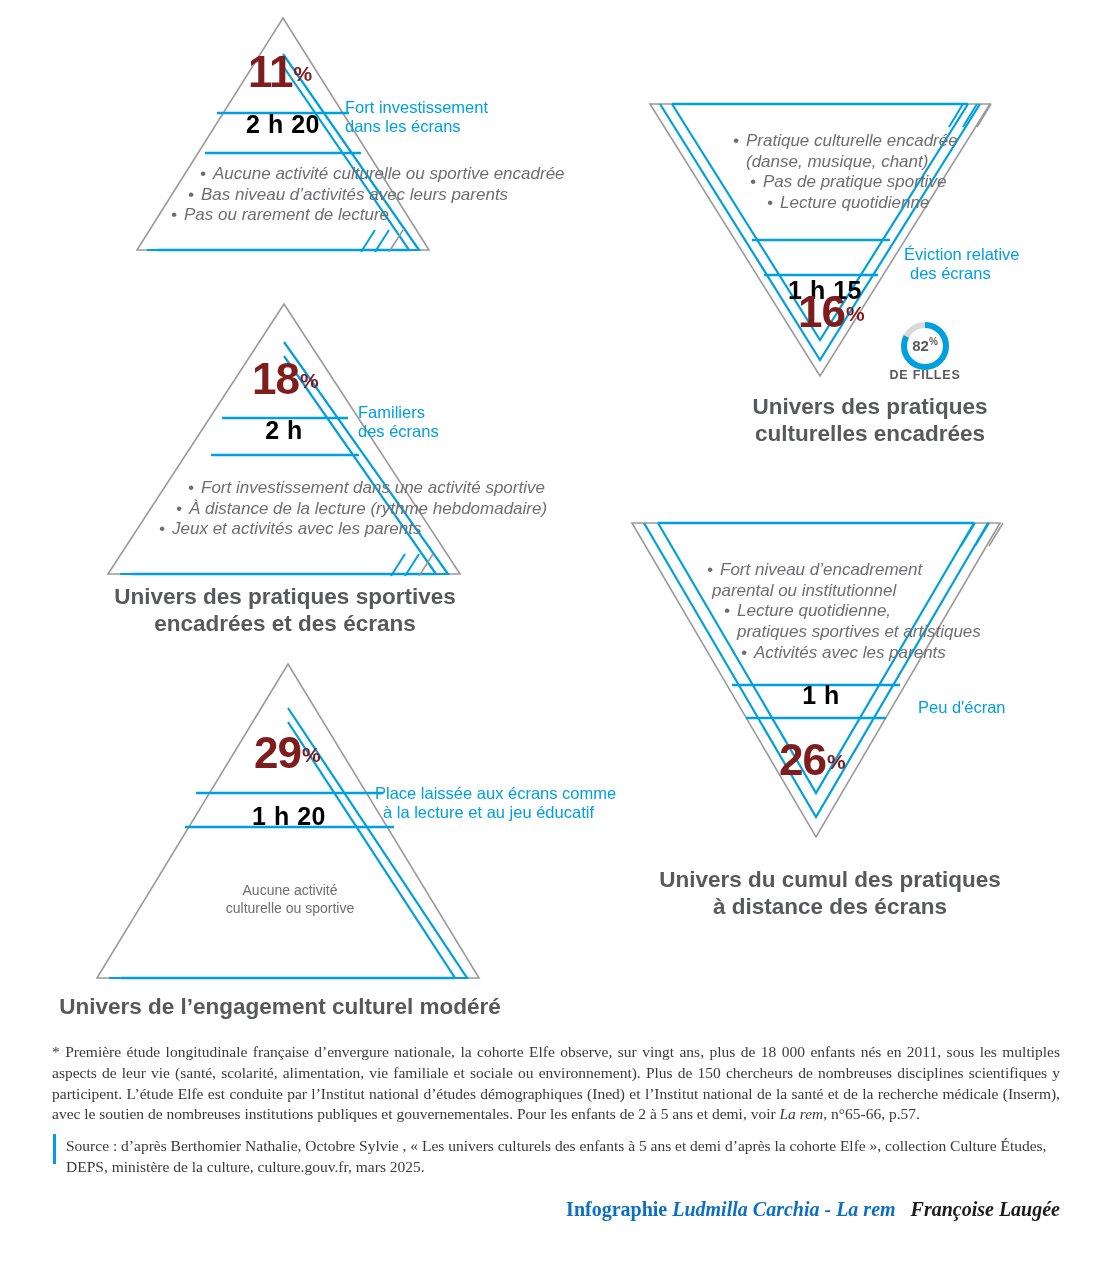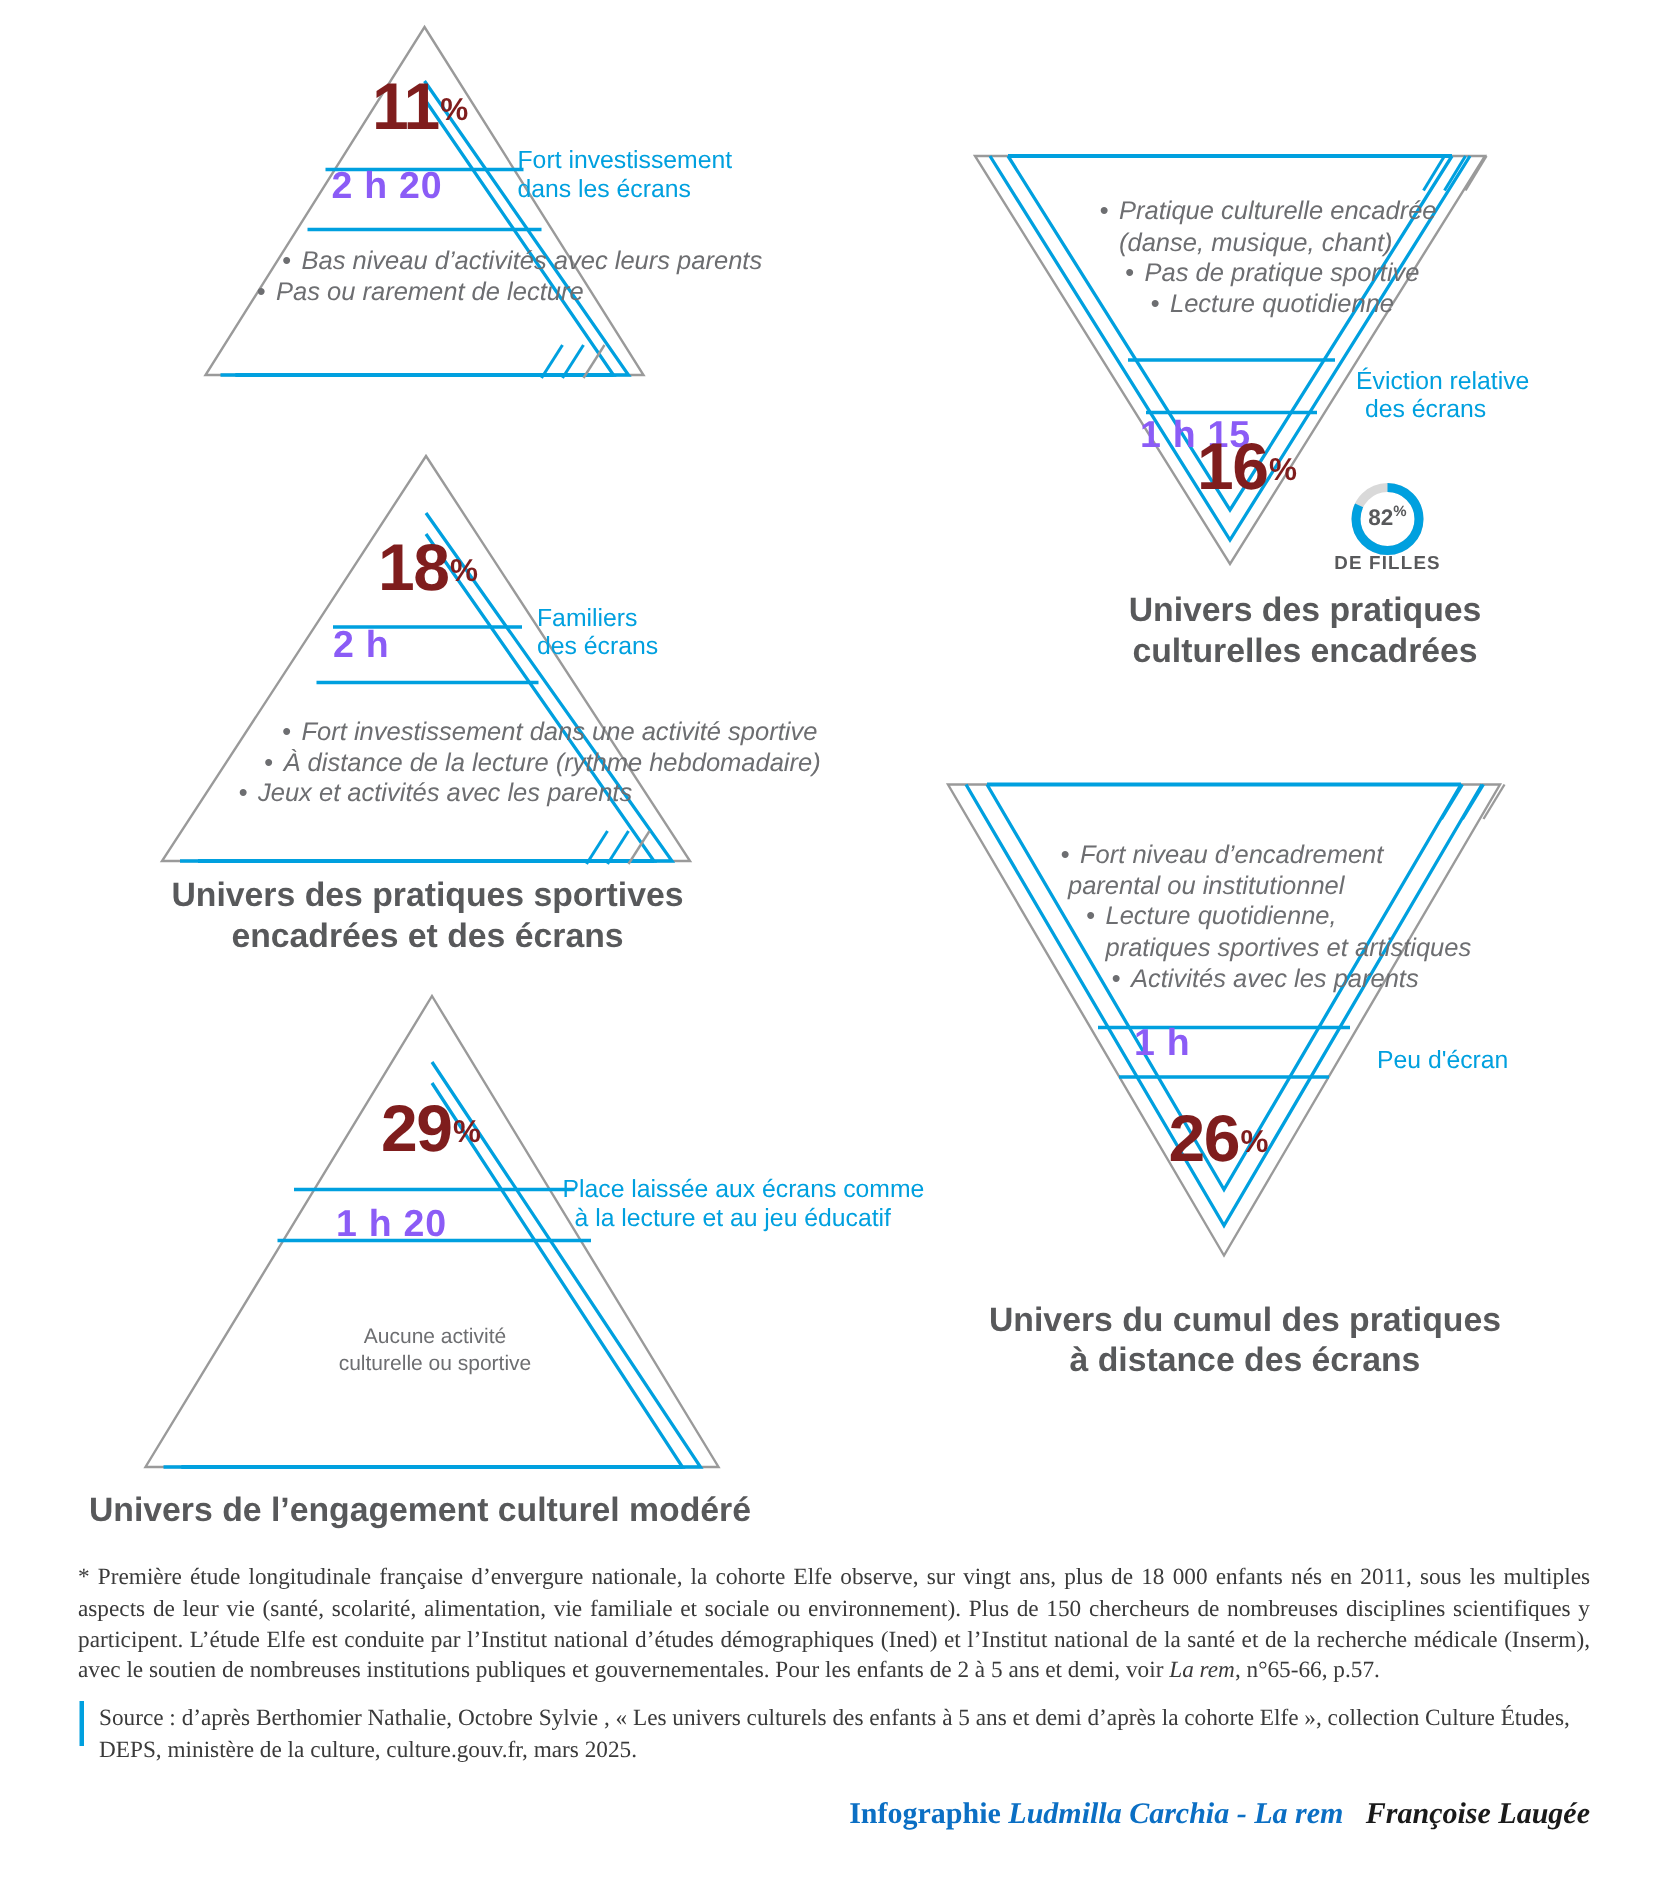--- a/index.html
+++ b/index.html
@@ -12,22 +12,22 @@
   .stage{position:absolute;left:0;top:0;width:1116px;height:1263px;}
   svg.shape{position:absolute;overflow:visible;}
   .txt{position:absolute;}
   .pct{
     font-weight:bold;color:#7f1d1d;letter-spacing:-1px;
     font-family:"Liberation Sans", sans-serif;line-height:1;
   }
   .pct .num{font-size:44px;font-weight:bold;}
   .pct .sym{font-size:21px;font-weight:bold;vertical-align:super;margin-left:1px;}
   .hours{
-    color:#8b5cf6;font-weight:bold;font-size:25px;
-    letter-spacing:0.5px;line-height:1;
+    color:#000000;font-weight:bold;font-size:25px;
+    letter-spacing:0.5px;text-align:center;line-height:1;
   }
   .caption{
     color:#00a0df;font-size:16.5px;line-height:1.18;
   }
   .bullets{font-size:17px;color:#6d6e71;line-height:1.22;font-style:italic;}
   .bullets div{white-space:nowrap;}
   .bullets .b{display:inline-block;width:13px;color:#6d6e71;}
   .title{
     font-size:22.5px;font-weight:bold;color:#58595b;line-height:1.22;
     text-align:center;
@@ -78,20 +78,21 @@
   </div>
 
   <div class="txt hours" style="left:221px;top:112px;width:124px;">2 h 20</div>
 
   <div class="txt caption" style="left:345px;top:98px;">
     <div>Fort investissement</div>
     <div>dans les écrans</div>
   </div>
 
   <div class="txt bullets" style="left:200px;top:164px;">
+    <div><span class="b">•</span><span>Aucune activité culturelle ou sportive encadrée</span></div>
     <div style="margin-left:-12px;"><span class="b">•</span><span>Bas niveau d’activités avec leurs parents</span></div>
     <div style="margin-left:-29px;"><span class="b">•</span><span>Pas ou rarement de lecture</span></div>
   </div>
 
   <svg class="shape" style="left:355px;top:226px;" width="60" height="28" viewBox="0 0 60 28">
     <line x1="6" y1="26" x2="20" y2="4" stroke="#00a0df" stroke-width="2"></line>
     <line x1="20" y1="26" x2="34" y2="4" stroke="#00a0df" stroke-width="2"></line>
     <line x1="34" y1="26" x2="48" y2="4" stroke="#9a9a9a" stroke-width="1.6"></line>
   </svg>
 

